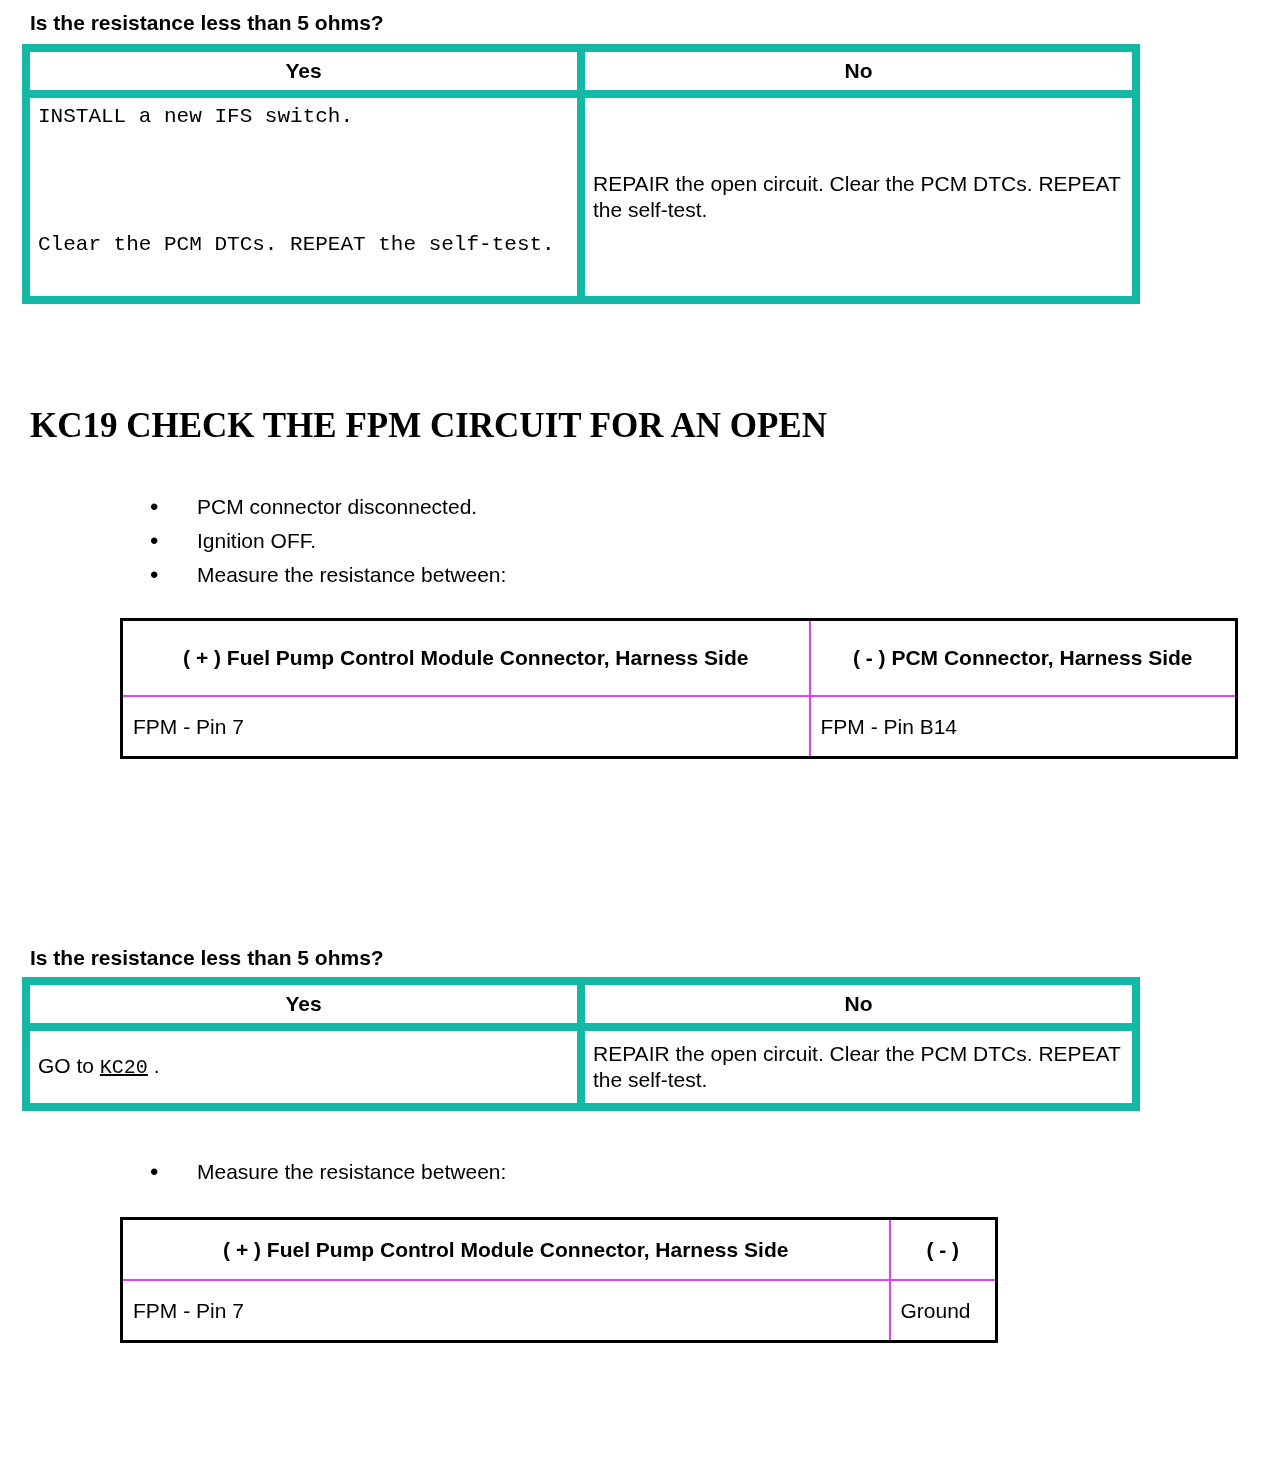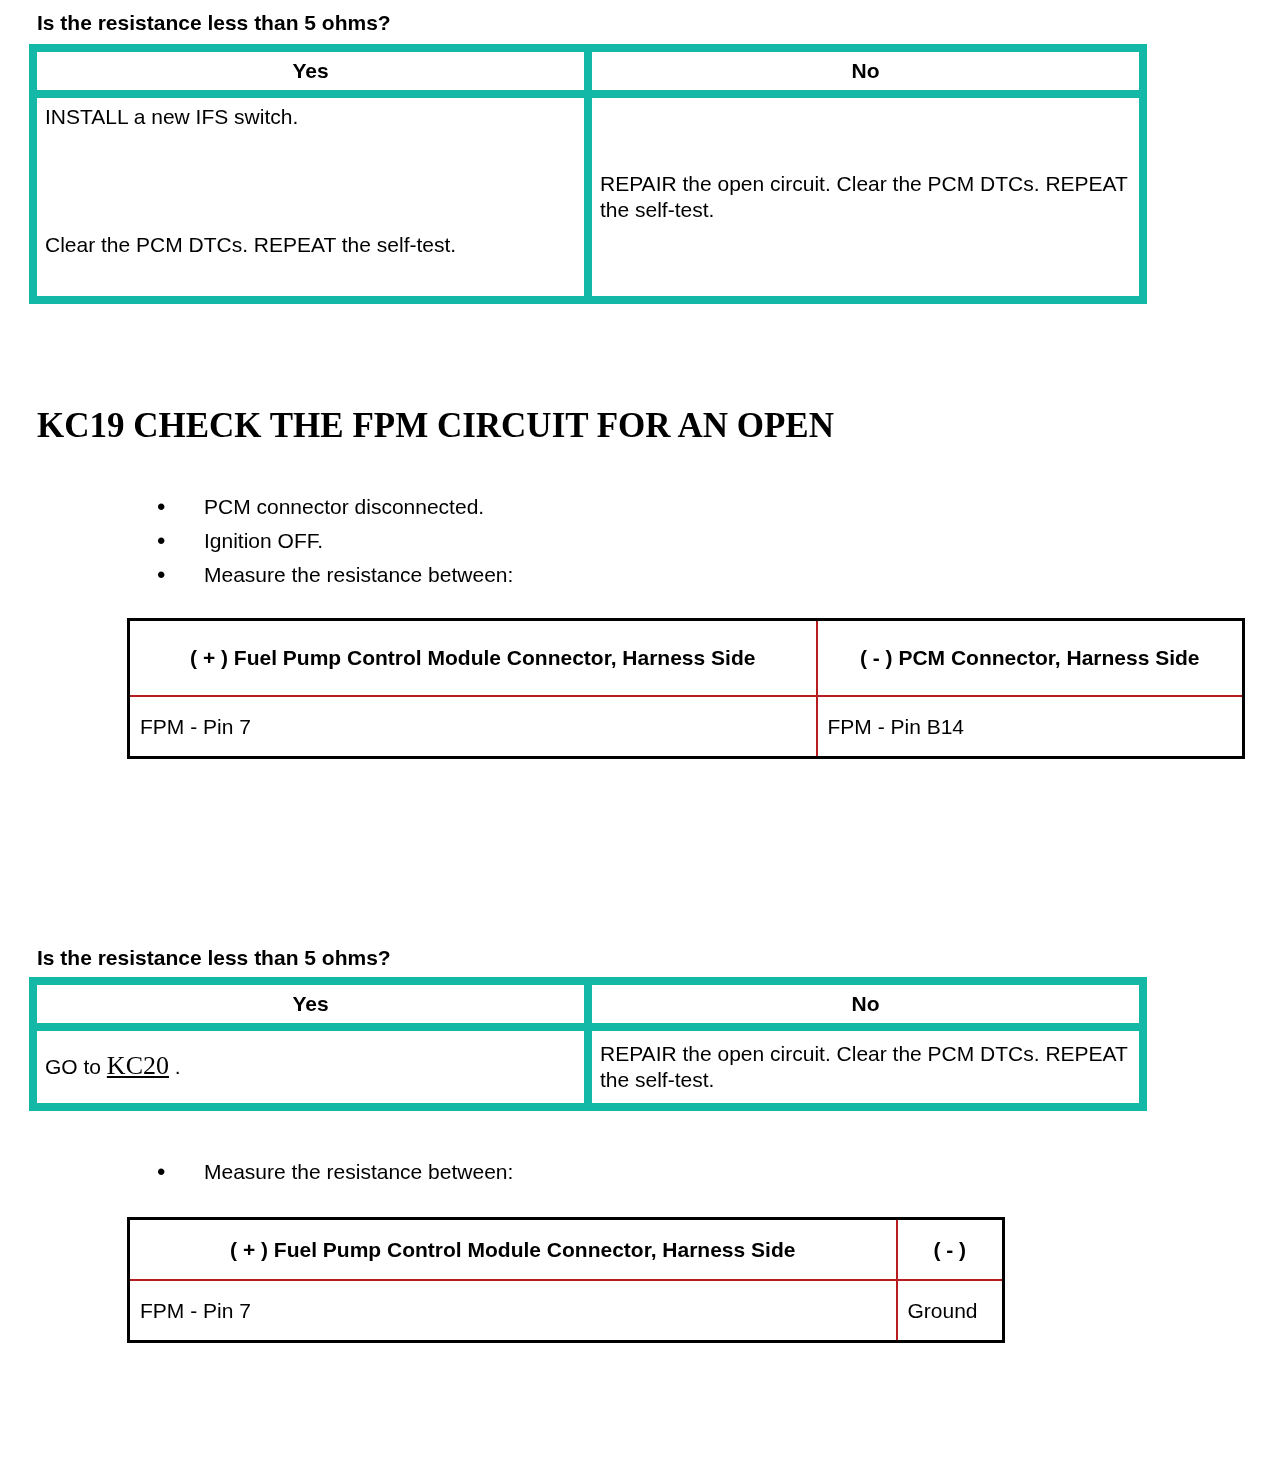--- a/index.html
+++ b/index.html
@@ -4,21 +4,21 @@
 <style>
   * { margin: 0; padding: 0; box-sizing: border-box; }
   html, body { background: #ffffff; }
   body {
     width: 1264px;
     height: 1460px;
     font-family: "Liberation Sans", sans-serif;
     color: #000000;
     overflow: hidden;
   }
-  .page { padding: 10px 22px 0 22px; margin-left: 7px; }
+  .page { padding: 10px 22px 0 22px; }
 
   .question {
     font-weight: bold;
     font-size: 21px;
     line-height: 26px;
     margin-left: 8px;
   }
 
   table { border-collapse: collapse; table-layout: fixed; }
 
@@ -37,21 +37,21 @@
   .yn-table th {
     text-align: center;
     font-weight: bold;
     height: 44px;
     vertical-align: middle;
   }
   .yn-table td { text-align: left; }
   .yn-col { width: 50%; }
 
   .tall-body td { height: 206px; }
-  .tall-body .cell-yes { vertical-align: top; }
+  .tall-body .cell-yes { vertical-align: top; font-family: Liberation Mono, monospace; }
   .tall-body .cell-no { vertical-align: middle; }
   .yes-line2 { margin-top: 102px; }
 
   .short-body td { height: 80px; vertical-align: middle; }
 
   .section-title {
     font-family: "Liberation Serif", serif;
     font-weight: bold;
     font-size: 35px;
     line-height: 36px;
@@ -75,21 +75,21 @@
     font-size: 24px;
   }
 
   
   .measure-table {
     margin-left: 98px;
     margin-top: 26px;
     border: 3px solid #000;
   }
   .measure-table th, .measure-table td {
-    border: 2px solid #b91c1c;
+    border: 2px solid #d946ef;
     font-size: 21px;
     line-height: 27px;
     padding: 16px 10px;
   }
   .measure-table th {
     font-weight: bold;
     text-align: center;
     vertical-align: middle;
   }
   .measure-table td {
@@ -102,22 +102,22 @@
   .kc19-table .col2 { width: 427px; }
   .kc19-table th { height: 76px; }
 
   .kc20-table { width: 875px; margin-top: 28px; }
   .kc20-table .col1 { width: 768px; }
   .kc20-table .col2 { width: 107px; }
   .kc20-table th { height: 46px; }
   .kc20-table td { height: 44px; }
 
   .doc-link {
-    font-family: Liberation Serif, serif;
-    font-size: 26px;
+    font-family: Liberation Mono, monospace;
+    font-size: 20px;
     text-decoration: underline;
     cursor: pointer;
   }
 </style>
 </head>
 <body>
 
 <div class="page">
 
   <div class="question">Is the resistance less than 5 ohms?</div>

